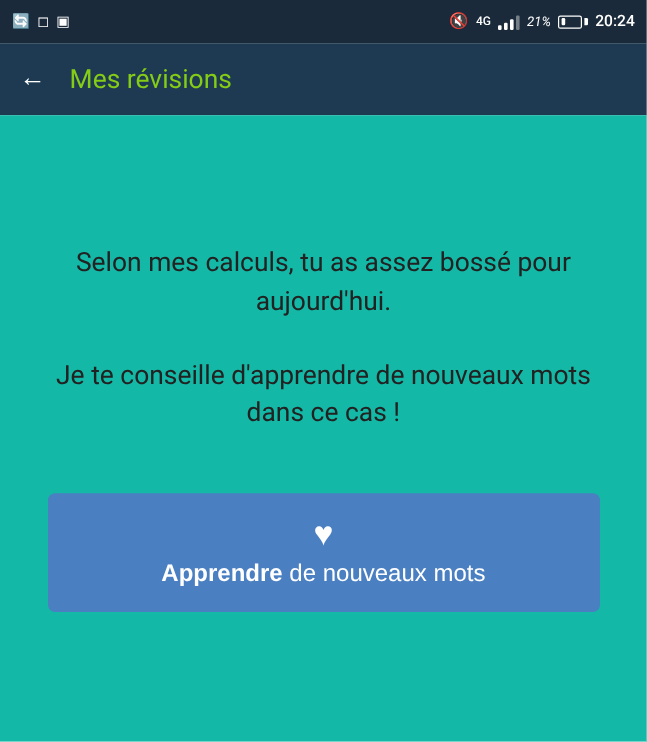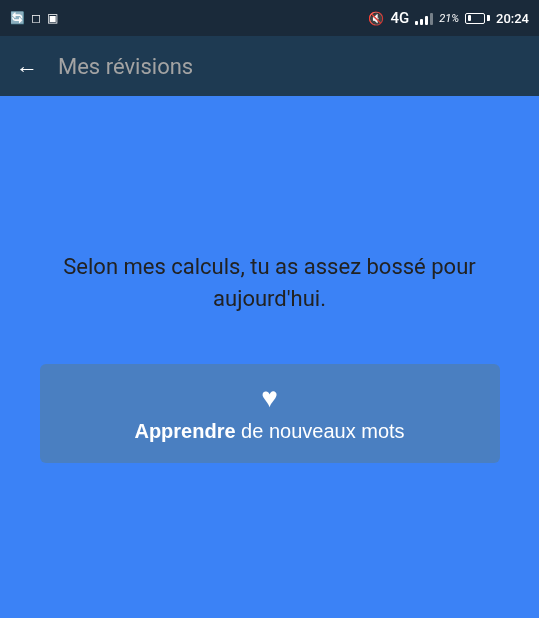--- a/index.html
+++ b/index.html
@@ -56,28 +56,28 @@
     }
 
     .back-arrow {
       color: #fff;
       font-size: 22px;
       cursor: pointer;
       line-height: 1;
     }
 
     .nav-title {
-      color: #a3a3a3;
+      color: #84cc16;
       font-size: 22px;
       font-weight: 400;
     }
 
     
     .main-content {
-      background: #3b82f6;
+      background: #14b8a6;
       height: calc(618px - 36px - 60px);
       display: flex;
       flex-direction: column;
       align-items: center;
       justify-content: center;
       padding: 30px 40px;
     }
 
     .message-text {
       font-size: 22px;
@@ -161,21 +161,21 @@
       border-radius: 1px;
     }
 
     .signal-bar.b1 { height: 4px; }
     .signal-bar.b2 { height: 6px; }
     .signal-bar.b3 { height: 9px; }
     .signal-bar.b4 { height: 12px; opacity: 0.4; }
 
     .network-text {
       color: #fff;
-      font-size: 15px;
+      font-size: 10px;
       font-weight: 500;
     }
 
     .time-text {
       color: #fff;
       font-size: 13px;
       font-weight: 500;
       text-align: right;
     }
 
@@ -219,20 +219,21 @@
   </div>
 </div>
 
 <div class="nav-bar">
   <span class="back-arrow">←</span>
   <span class="nav-title">Mes révisions</span>
 </div>
 
 <div class="main-content">
   <p class="message-text">Selon mes calculs, tu as assez bossé pour aujourd'hui.</p>
+  <p class="message-text">Je te conseille d'apprendre de nouveaux mots dans ce cas !</p>
 
   <button class="action-button">
     <span class="heart-icon">♥</span>
     <span class="button-text">
       <strong>Apprendre</strong><span> de nouveaux mots</span>
     </span>
   </button>
 </div>
 
 </body></html>

